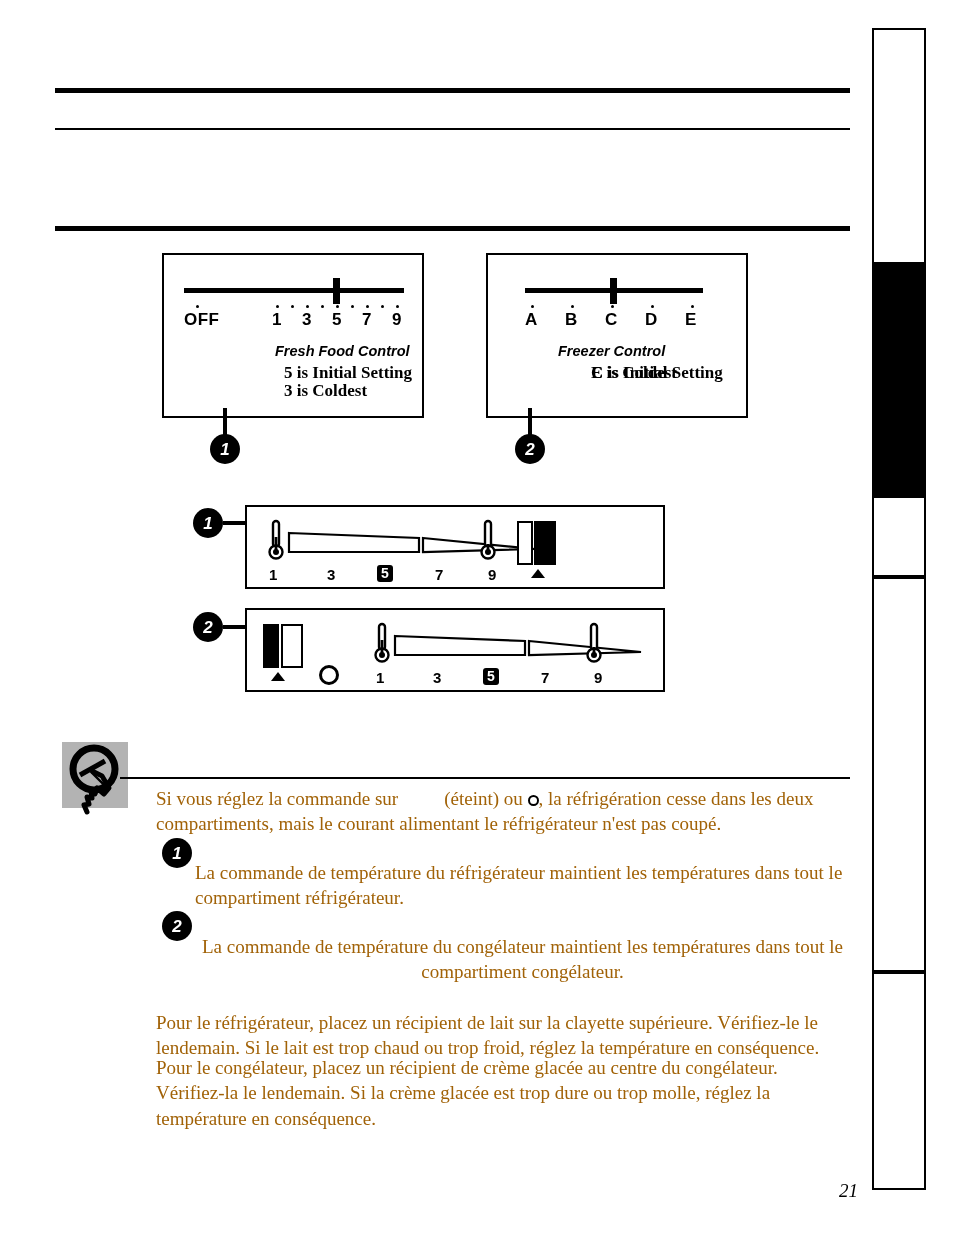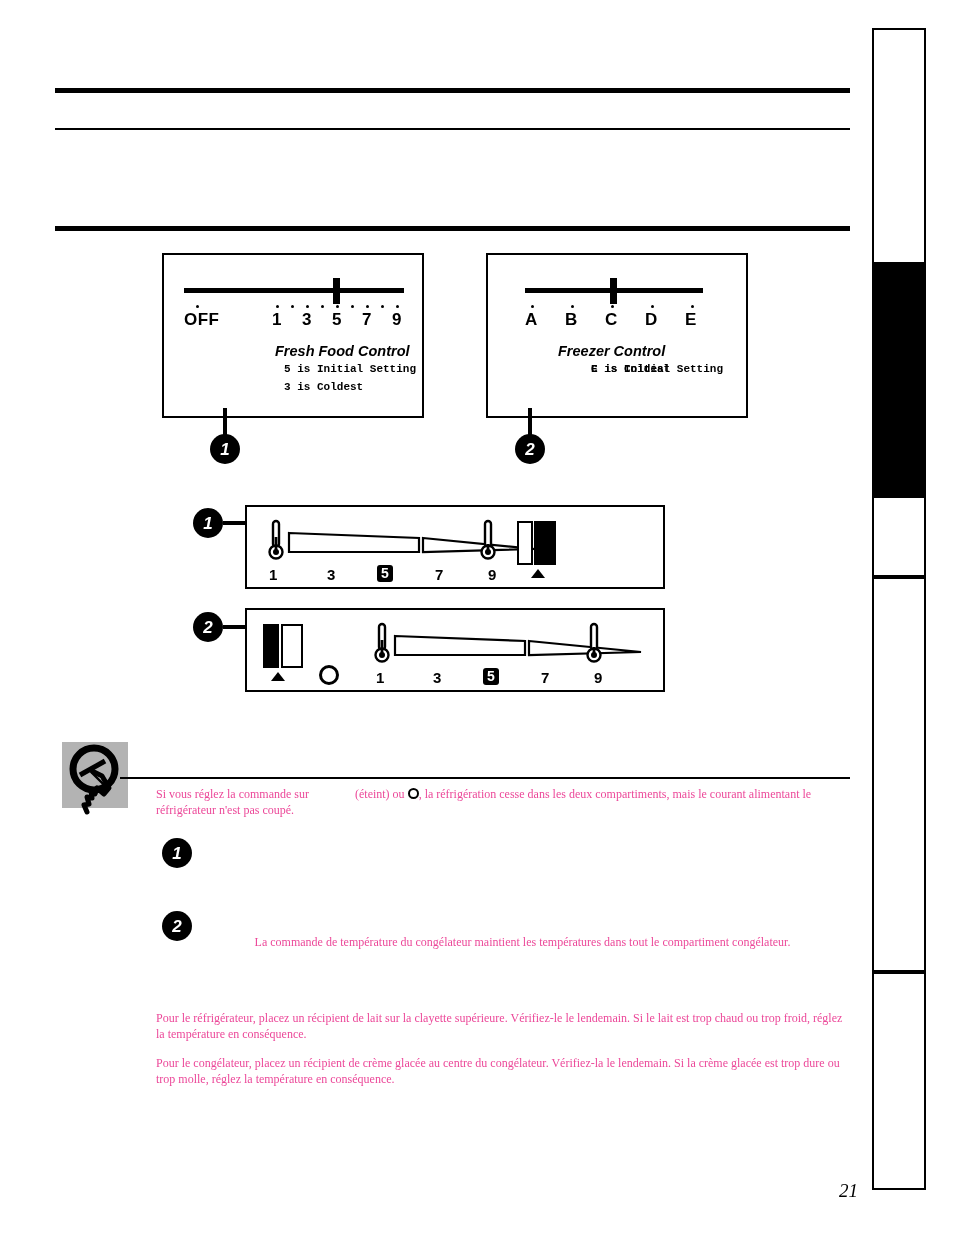--- a/index.html
+++ b/index.html
@@ -91,23 +91,23 @@
     position: absolute;
     font-family: "Liberation Sans", sans-serif;
     font-weight: bold;
     font-style: italic;
     font-size: 14.5px;
     color: #000;
     white-space: nowrap;
   }
   .panel-caption-line {
     position: absolute;
-    font-family: Liberation Mono, monospace;
-    font-weight: bold;
-    font-size: 11px;
+    font-family: Liberation Serif, serif;
+    font-weight: bold;
+    font-size: 17px;
     color: #000;
     white-space: nowrap;
   }
 
   
   .callout {
     position: absolute;
     width: 30px;
     height: 30px;
     border-radius: 50%;
@@ -195,23 +195,23 @@
     position: absolute;
     left: 0; top: 0;
     width: 66px; height: 66px;
     background: #b3b3b3;
   }
 
   
   .body-text {
     position: absolute;
     font-family: "Liberation Serif", serif;
-    font-size: 12px;
+    font-size: 19px;
     line-height: 1.34;
-    color: #ec4899;
+    color: #a16207;
     text-align: left;
   }
   .inline-circle {
     display: inline-block;
     width: 11px;
     height: 11px;
     border: 2px solid #000;
     border-radius: 50%;
     vertical-align: -1px;
     box-sizing: border-box;
@@ -386,20 +386,21 @@
   </div>
 
   <div class="rule rule-thin" style="left:120px; top:777px; width:730px;"></div>
 
   <div class="body-text" style="left:156px; top:786px; width:694px;">
     <span>Si vous réglez la commande sur</span><span class="off-gap"></span><span>(éteint) ou</span>
     <span class="inline-circle"></span><span>, la réfrigération cesse dans les deux compartiments, mais le courant alimentant le réfrigérateur n'est pas coupé.</span>
   </div>
 
   <div class="callout" style="left:162px; top:838px;">1</div>
+  <div class="body-text" style="left:195px; top:860px; width:655px;">La commande de température du réfrigérateur maintient les températures dans tout le compartiment réfrigérateur.</div>
 
   <div class="callout" style="left:162px; top:911px;">2</div>
   <div class="body-text" style="left:195px; top:934px; width:655px;text-align:center;">La commande de température du congélateur maintient les températures dans tout le compartiment congélateur.</div>
 
   <div class="body-text" style="left:156px; top:1055px; width:694px;">Pour le congélateur, placez un récipient de crème glacée au centre du congélateur. Vérifiez-la le lendemain. Si la crème glacée est trop dure ou trop molle, réglez la température en conséquence.</div>
 
   <div class="body-text" style="left:156px; top:1010px; width:694px;">Pour le réfrigérateur, placez un récipient de lait sur la clayette supérieure. Vérifiez-le le lendemain. Si le lait est trop chaud ou trop froid, réglez la température en conséquence.</div>
 
   <div id="page-number">21</div>
 

